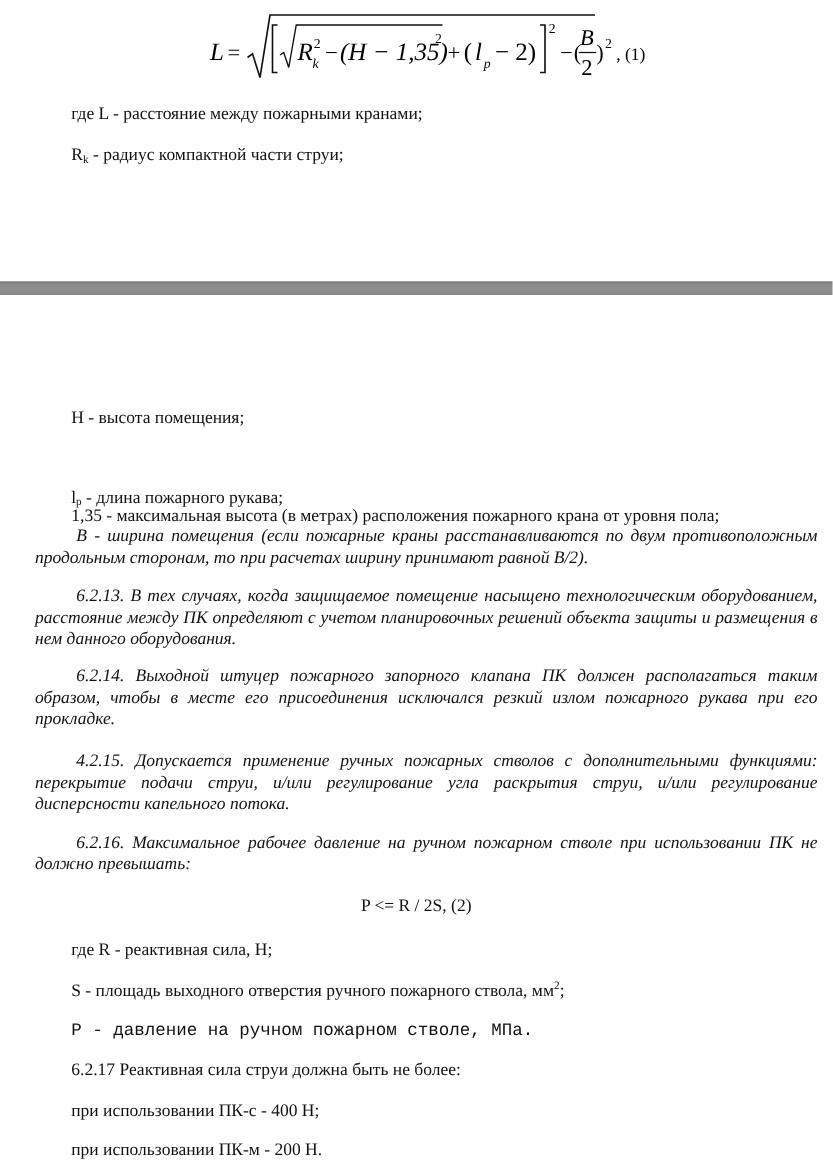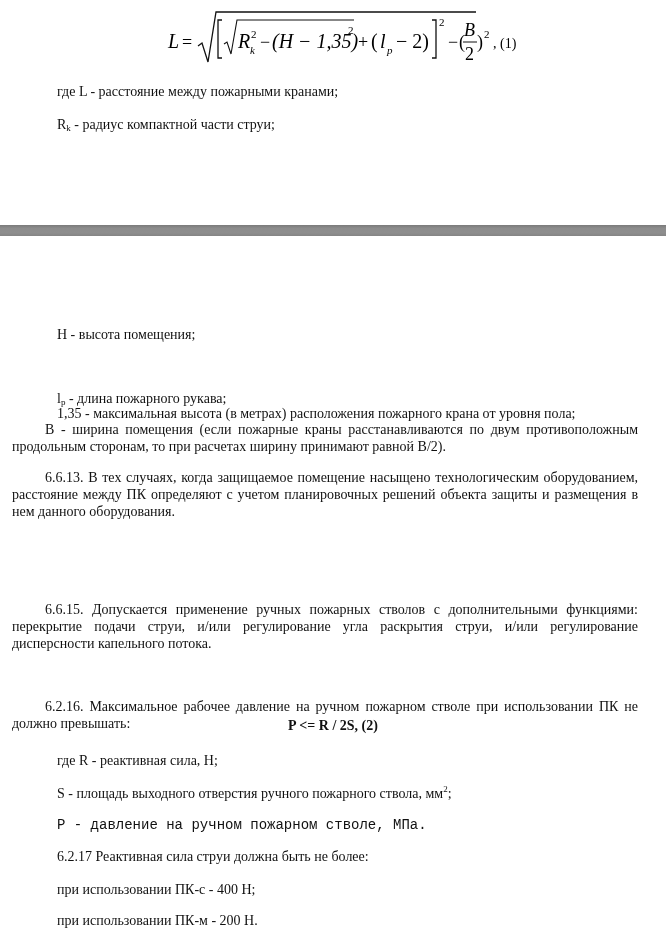--- a/index.html
+++ b/index.html
@@ -10,25 +10,25 @@
   .gap { position: absolute; left: 0; top: 225px; width: 666px; height: 11px;
          background: linear-gradient(#7a7a7a, #8c8c8c 30%, #8e8e8e 70%, #858585); }
   .page2 { top: 236px; height: 698px; }
 
   .formula1 { position: absolute; left: 168px; top: 6px; height: 62px; width: 360px; }
   .formula1 svg { overflow: visible; }
   .f-italic { font-style: italic; font-family: "Liberation Serif", serif; }
   .f-reg { font-family: "Liberation Serif", serif; }
 
   .line { position: absolute; left: 57px; white-space: nowrap; line-height: 17px; }
-  .para { position: absolute; left: 12px; width: 626px; line-height: 17px;
-          text-align: justify; text-indent: 33px; }
+  .para { position: absolute; left: 28px; width: 626px; line-height: 17px;
+          text-align: justify; text-indent: 33px; font-style: italic; }
   sub.s { font-size: 9px; vertical-align: -2px; line-height: 0; }
   sup.s { font-size: 9px; vertical-align: 6px; line-height: 0; }
-  .center { position: absolute; left: 0; width: 666px; text-align: center; line-height: 17px; font-weight: bold; }
+  .center { position: absolute; left: 0; width: 666px; text-align: center; line-height: 17px; }
 </style>
 </head>
 <body>
 
 <div class="page page1">
   <div class="formula1">
     <svg width="360" height="62">
       <text x="0" y="42" font-size="20" class="f-italic">L</text>
       <text x="14" y="42" font-size="18" class="f-reg">=</text>
 
@@ -67,23 +67,24 @@
 </div>
 
 <div class="gap"></div>
 
 <div class="page page2">
   <div class="line" style="top:90px;">Н - высота помещения;</div>
   <div class="line" style="top:122px;margin-top:47px;">1,35 - максимальная высота (в метрах) расположения пожарного крана от уровня пола;</div>
   <div class="line" style="top:154px;"><span>l</span><sub class="s">р</sub><span> - длина пожарного рукава;</span></div>
 
   <div class="para" style="top:185px;">В - ширина помещения (если пожарные краны расстанавливаются по двум противоположным продольным сторонам, то при расчетах ширину принимают равной В/2).</div>
-  <div class="para" style="top:233px;">6.6.13. В тех случаях, когда защищаемое помещение насыщено технологическим оборудованием, расстояние между ПК определяют с учетом планировочных решений объекта защиты и размещения в нем данного оборудования.</div>
-  <div class="para" style="top:365px;">6.6.15. Допускается применение ручных пожарных стволов с дополнительными функциями: перекрытие подачи струи, и/или регулирование угла раскрытия струи, и/или регулирование дисперсности капельного потока.</div>
-  <div class="para" style="top:430px;margin-top:32px;">6.2.16. Максимальное рабочее давление на ручном пожарном стволе при использовании ПК не должно превышать:</div>
+  <div class="para" style="top:233px;">6.2.13. В тех случаях, когда защищаемое помещение насыщено технологическим оборудованием, расстояние между ПК определяют с учетом планировочных решений объекта защиты и размещения в нем данного оборудования.</div>
+  <div class="para" style="top:297px;">6.2.14. Выходной штуцер пожарного запорного клапана ПК должен располагаться таким образом, чтобы в месте его присоединения исключался резкий излом пожарного рукава при его прокладке.</div>
+  <div class="para" style="top:365px;">4.2.15. Допускается применение ручных пожарных стволов с дополнительными функциями: перекрытие подачи струи, и/или регулирование угла раскрытия струи, и/или регулирование дисперсности капельного потока.</div>
+  <div class="para" style="top:430px;">6.2.16. Максимальное рабочее давление на ручном пожарном стволе при использовании ПК не должно превышать:</div>
 
   <div class="center" style="top:481px;">P &lt;= R / 2S, (2)</div>
 
   <div class="line" style="top:516px;text-align:right;">где R - реактивная сила, Н;</div>
   <div class="line" style="top:549px;"><span>S - площадь выходного отверстия ручного пожарного ствола, мм</span><sup class="s">2</sup><span>;</span></div>
   <div class="line" style="top:581px;font-family:Liberation Mono, monospace;">P - давление на ручном пожарном стволе, МПа.</div>
   <div class="line" style="top:612px;">6.2.17 Реактивная сила струи должна быть не более:</div>
   <div class="line" style="top:645px;">при использовании ПК-с - 400 Н;</div>
   <div class="line" style="top:676px;">при использовании ПК-м - 200 Н.</div>
 </div>

